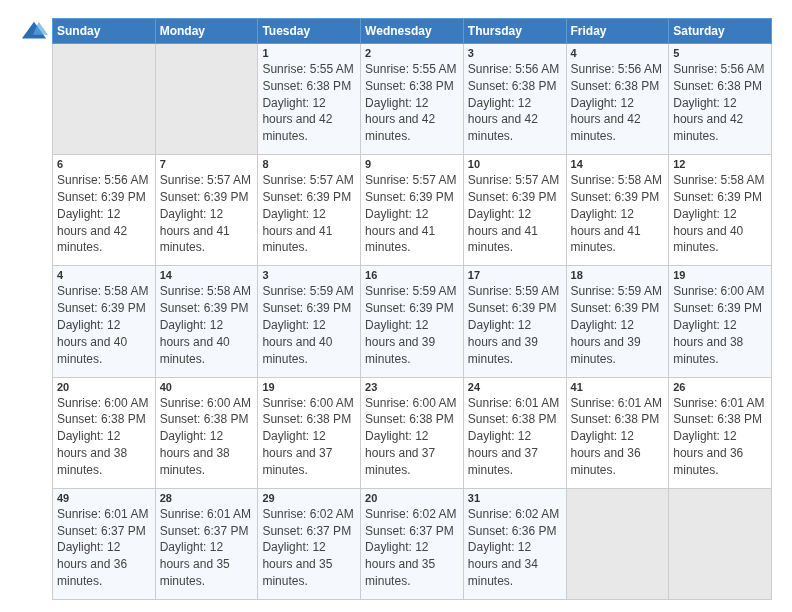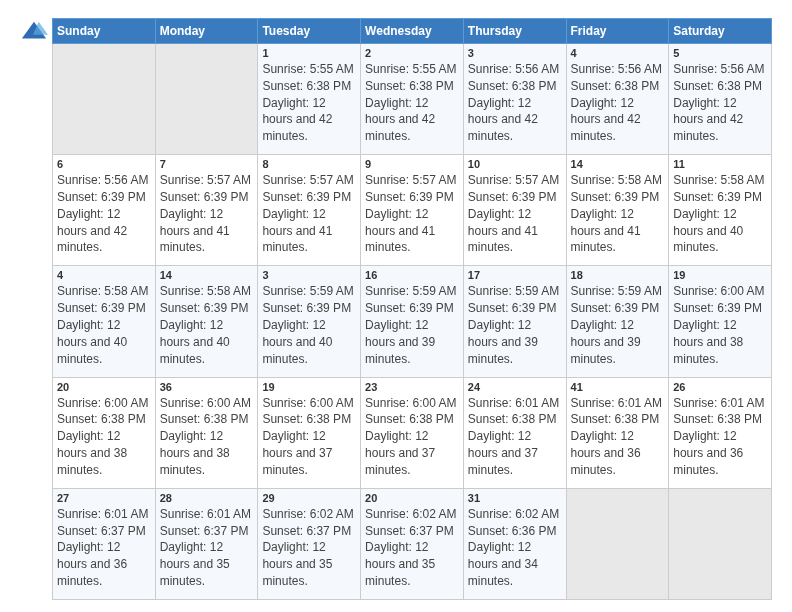--- a/index.html
+++ b/index.html
@@ -179,21 +179,21 @@
           </td>
           <td>
             <div class="day-num">10</div>
             <div class="day-info">Sunrise: 5:57 AM<br>Sunset: 6:39 PM<br>Daylight: 12 hours and 41 minutes.</div>
           </td>
           <td>
             <div class="day-num">14</div>
             <div class="day-info">Sunrise: 5:58 AM<br>Sunset: 6:39 PM<br>Daylight: 12 hours and 41 minutes.</div>
           </td>
           <td>
-            <div class="day-num">11</div>
+            <div class="day-num">12</div>
             <div class="day-info">Sunrise: 5:58 AM<br>Sunset: 6:39 PM<br>Daylight: 12 hours and 40 minutes.</div>
           </td>
         </tr>
         <tr>
           <td>
             <div class="day-num">4</div>
             <div class="day-info">Sunrise: 5:58 AM<br>Sunset: 6:39 PM<br>Daylight: 12 hours and 40 minutes.</div>
           </td>
           <td>
             <div class="day-num">14</div>
@@ -219,21 +219,21 @@
             <div class="day-num">19</div>
             <div class="day-info">Sunrise: 6:00 AM<br>Sunset: 6:39 PM<br>Daylight: 12 hours and 38 minutes.</div>
           </td>
         </tr>
         <tr>
           <td>
             <div class="day-num">20</div>
             <div class="day-info">Sunrise: 6:00 AM<br>Sunset: 6:38 PM<br>Daylight: 12 hours and 38 minutes.</div>
           </td>
           <td>
-            <div class="day-num">36</div>
+            <div class="day-num">40</div>
             <div class="day-info">Sunrise: 6:00 AM<br>Sunset: 6:38 PM<br>Daylight: 12 hours and 38 minutes.</div>
           </td>
           <td>
             <div class="day-num">19</div>
             <div class="day-info">Sunrise: 6:00 AM<br>Sunset: 6:38 PM<br>Daylight: 12 hours and 37 minutes.</div>
           </td>
           <td>
             <div class="day-num">23</div>
             <div class="day-info">Sunrise: 6:00 AM<br>Sunset: 6:38 PM<br>Daylight: 12 hours and 37 minutes.</div>
           </td>
@@ -245,21 +245,21 @@
             <div class="day-num">41</div>
             <div class="day-info">Sunrise: 6:01 AM<br>Sunset: 6:38 PM<br>Daylight: 12 hours and 36 minutes.</div>
           </td>
           <td>
             <div class="day-num">26</div>
             <div class="day-info">Sunrise: 6:01 AM<br>Sunset: 6:38 PM<br>Daylight: 12 hours and 36 minutes.</div>
           </td>
         </tr>
         <tr>
           <td>
-            <div class="day-num">27</div>
+            <div class="day-num">49</div>
             <div class="day-info">Sunrise: 6:01 AM<br>Sunset: 6:37 PM<br>Daylight: 12 hours and 36 minutes.</div>
           </td>
           <td>
             <div class="day-num">28</div>
             <div class="day-info">Sunrise: 6:01 AM<br>Sunset: 6:37 PM<br>Daylight: 12 hours and 35 minutes.</div>
           </td>
           <td>
             <div class="day-num">29</div>
             <div class="day-info">Sunrise: 6:02 AM<br>Sunset: 6:37 PM<br>Daylight: 12 hours and 35 minutes.</div>
           </td>

